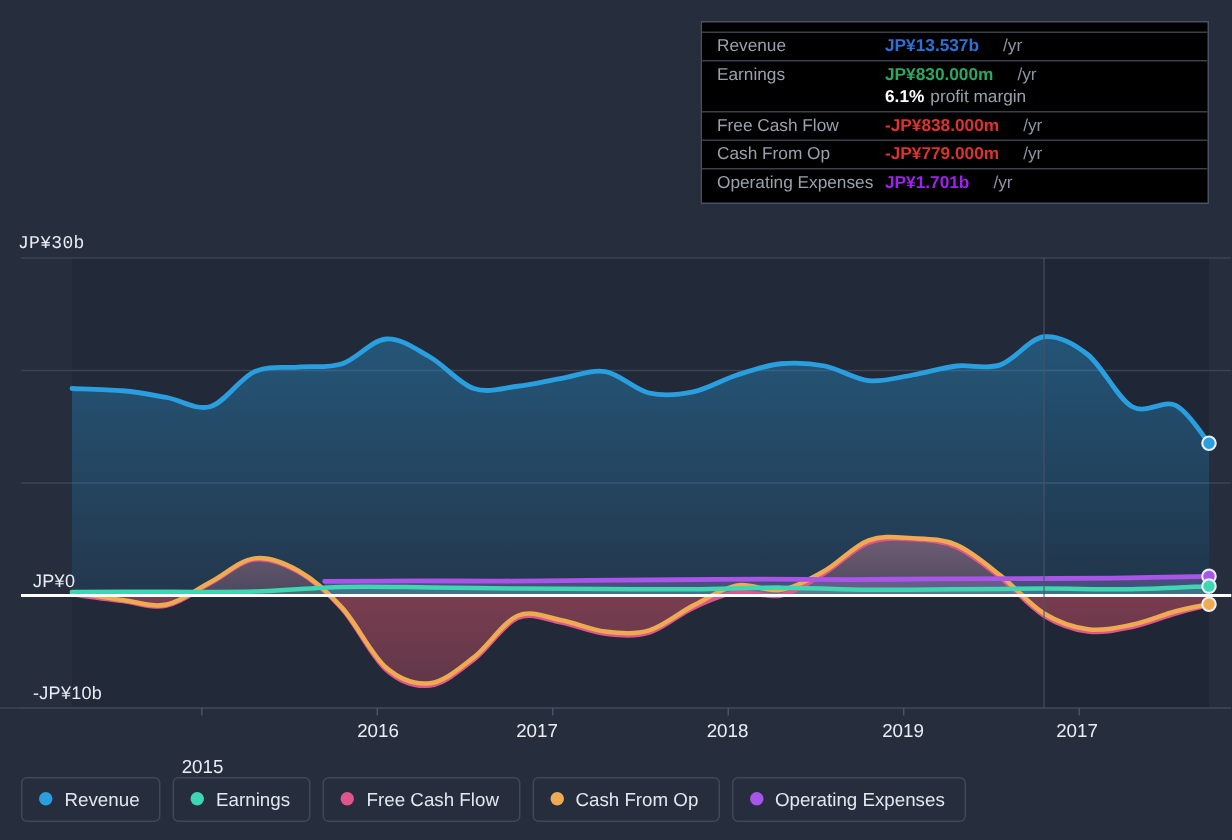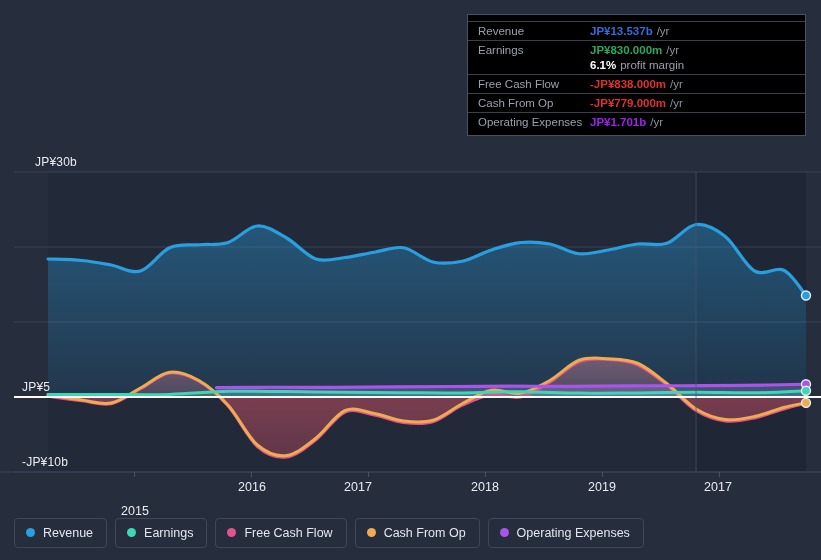--- a/index.html
+++ b/index.html
@@ -36,21 +36,21 @@
     color:#fff;font-weight:bold;font-size:12px;
     padding:2px 10px 6px 10px;letter-spacing:.2px;
   }
   .tt-row{
     display:flex;align-items:baseline;
     padding:3px 10px;border-top:1px solid #3a3f4b;
   }
   .tt-row.norule{border-top:none;padding-top:0;align-items:center;}
   .tt-label{width:112px;flex:0 0 112px;color:#9aa1ad;font-size:11.5px;}
   .tt-val{font-weight:bold;font-size:11.5px;}
-  .tt-unit{color:#8d94a1;font-size:11.5px;margin-left:4px;font-weight:normal;}
+  .tt-unit{color:#8d94a1;font-size:11.5px;margin-left:16px;font-weight:normal;}
   .tt-margin-val{color:#fff;font-weight:bold;font-size:11.5px;}
   .tt-margin-txt{color:#9aa1ad;font-size:11.5px;margin-left:4px;}
 
   
   #legend{
     position:absolute;left:0;top:505px;width:821px;height:55px;
     display:flex;align-items:center;gap:8px;padding-left:14px;
     box-sizing:border-box;
   }
   .legend-chip{
@@ -114,22 +114,22 @@
         <line x1="485.4876543209875" y1="472" x2="485.4876543209875" y2="477" stroke="#4a5468" stroke-width="1"></line>
         <line x1="602.4629629629625" y1="472" x2="602.4629629629625" y2="477" stroke="#4a5468" stroke-width="1"></line>
         <line x1="719.4382716049374" y1="472" x2="719.4382716049374" y2="477" stroke="#4a5468" stroke-width="1"></line>
         <circle cx="806" cy="295.47249999999997" r="4.5" fill="#2a9fe0" stroke="#e8eef6" stroke-width="1.4"></circle>
         <circle cx="806" cy="384.2425" r="4.5" fill="#a855e8" stroke="#e8eef6" stroke-width="1.4"></circle>
         <circle cx="806" cy="390.775" r="4.5" fill="#3fd6b4" stroke="#e8eef6" stroke-width="1.4"></circle>
         <circle cx="806" cy="402.8425" r="4.5" fill="#eeab52" stroke="#e8eef6" stroke-width="1.4"></circle>
       </svg>
   </div>
 
-  <div class="ylabel" style="left:35px;top:155px;">JP¥30b</div>
-  <div class="ylabel" style="left:22px;top:380px;">JP¥5</div>
+  <div class="ylabel" style="left:12px;top:155px;font-family:Liberation Mono, monospace;">JP¥30b</div>
+  <div class="ylabel" style="left:22px;top:380px;">JP¥0</div>
   <div class="ylabel" style="left:22px;top:455px;">-JP¥10b</div>
 
   <div class="xlabel" style="left:135px;margin-top:24px;">2015</div>
   <div class="xlabel" style="left:252px;">2016</div>
   <div class="xlabel" style="left:358px;">2017</div>
   <div class="xlabel" style="left:485px;">2018</div>
   <div class="xlabel" style="left:602px;">2019</div>
   <div class="xlabel" style="left:718px;">2017</div>
 
   <div id="tooltip">

